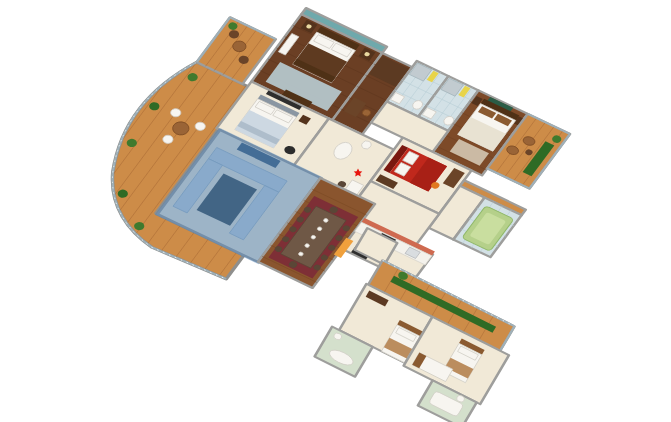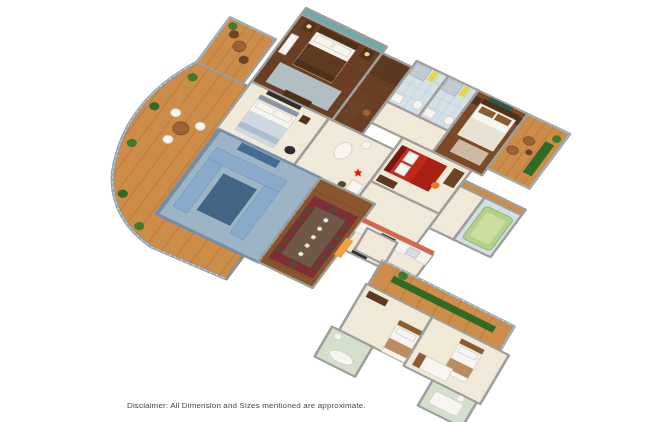--- a/index.html
+++ b/index.html
@@ -353,14 +353,13 @@
     <g>
       <rect class="w f-bgreen" x="118" y="108" width="50" height="37"></rect>
       <rect class="f-white" x="126" y="118" width="32" height="18" rx="4"></rect>
       <circle class="f-white" cx="152" cy="113" r="4"></circle>
     </g>
   </g>
 
   <polygon points="358,168.5 359.4,171.2 362.3,171.6 360.2,173.6 360.8,176.4 358,175 355.2,176.4 355.8,173.6 353.7,171.6 356.6,171.2" fill="#e8150d"></polygon>
 </svg>
 
-<div id="disclaimer">Disclaimer: All Dimension and Sizes mentioned are approximate.</div>
 </div>
 
 </body></html>

